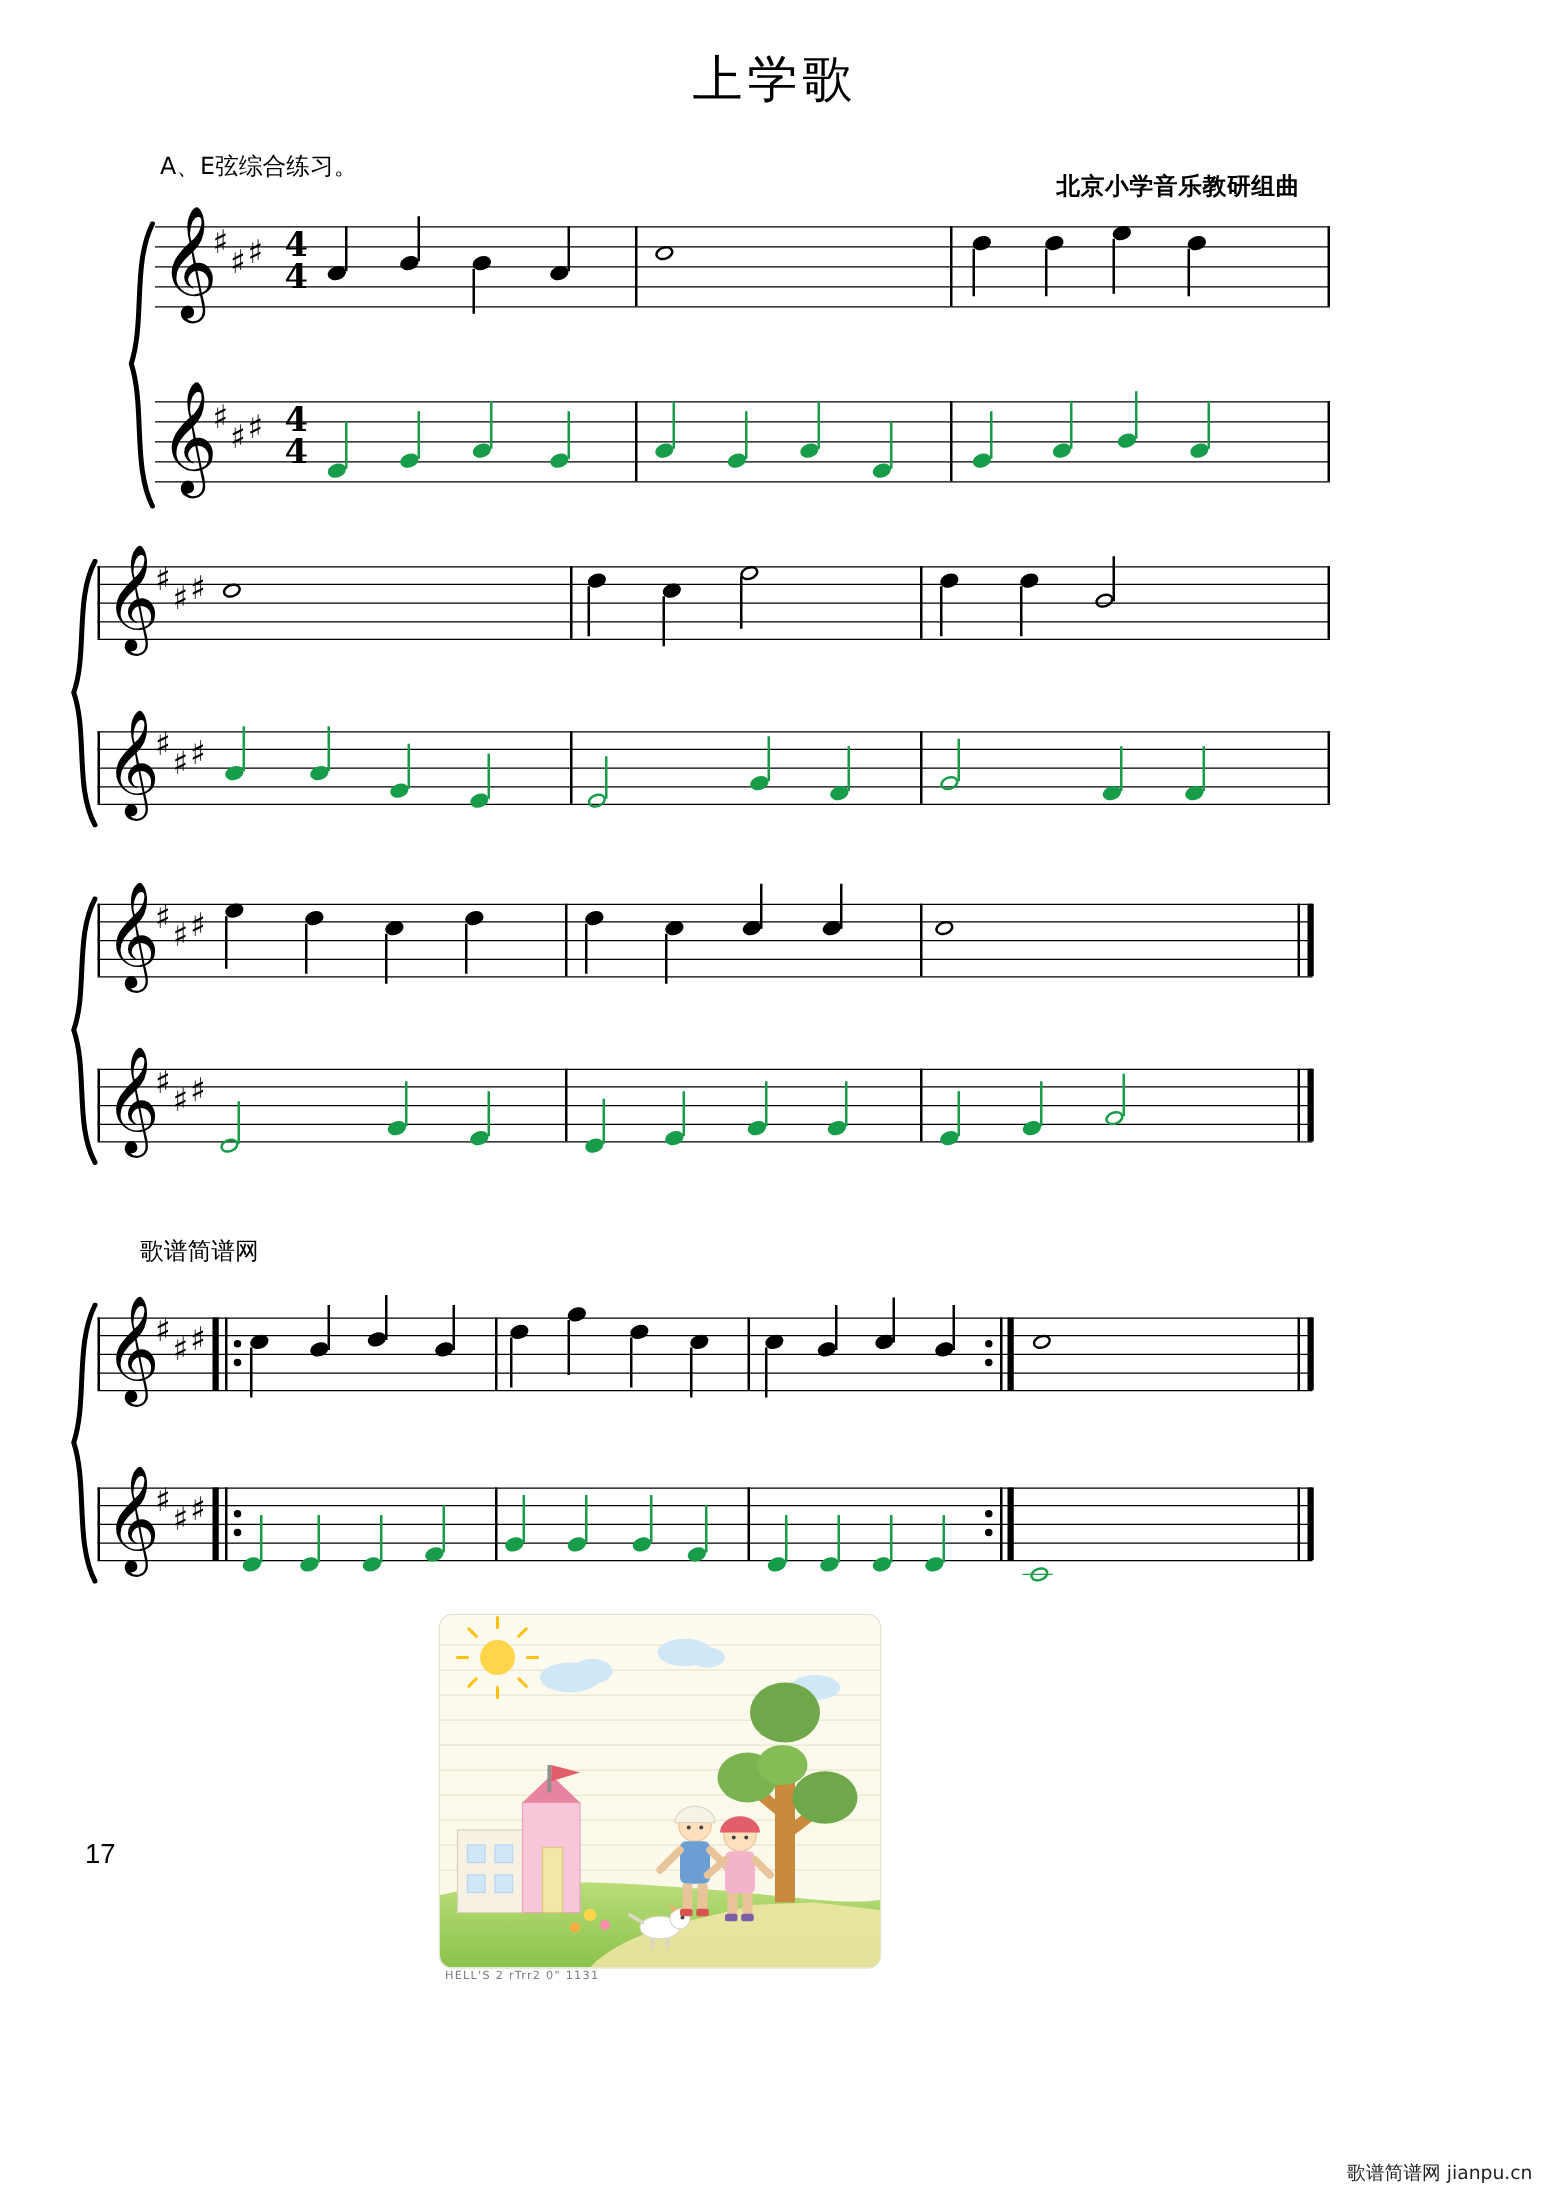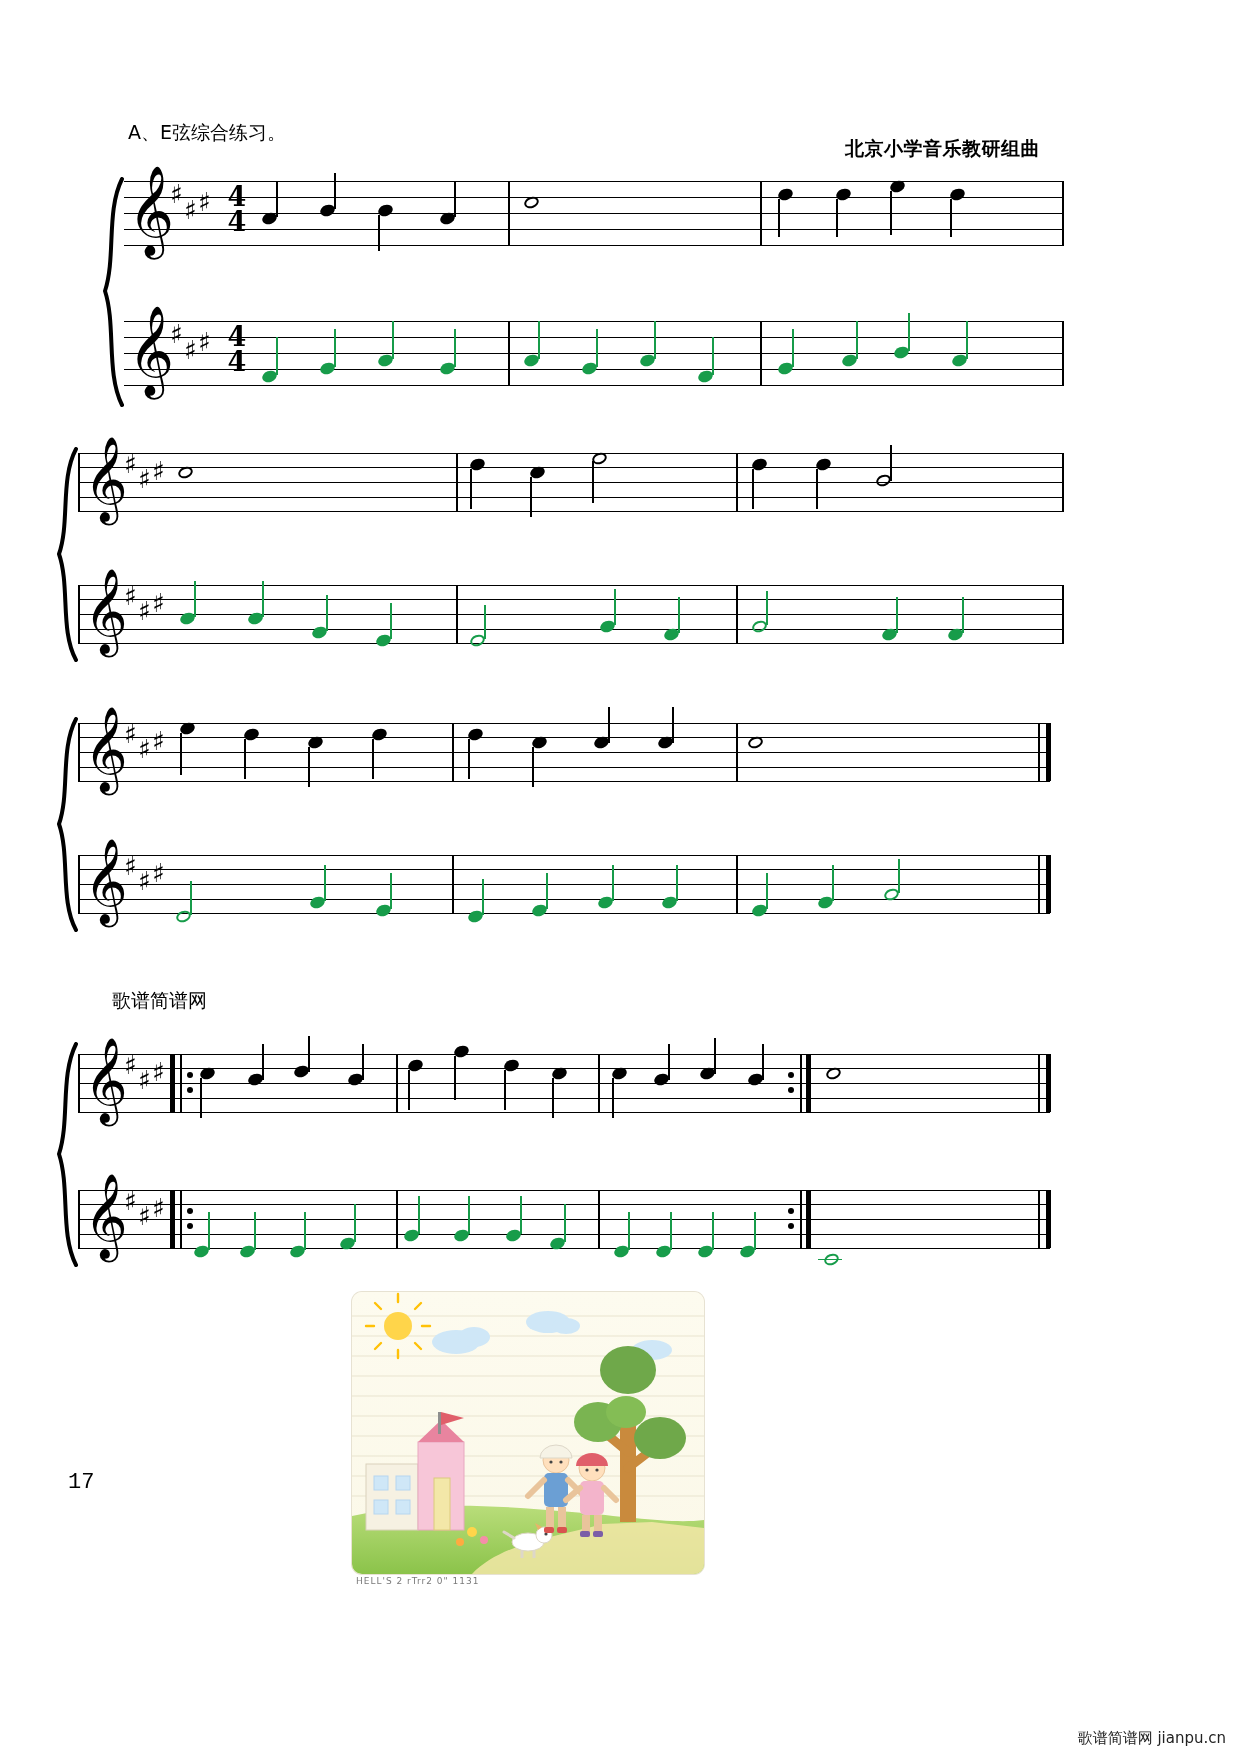--- a/index.html
+++ b/index.html
@@ -52,21 +52,21 @@
   .section-label {
     position: absolute;
     font-size: 19px;
     font-family: "DejaVu Sans", sans-serif;
   }
   .page-number {
     position: absolute;
     left: 68px;
     top: 1470px;
     font-size: 22px;
-    font-family: Liberation Mono, monospace;
+    font-family: Liberation Sans, sans-serif;
   }
   .watermark {
     position: absolute;
     right: 14px;
     bottom: 6px;
     font-size: 15px;
     color: #333;
     font-family: "DejaVu Sans", sans-serif;
   }
   .watermark .cn { color: #222; }
@@ -188,20 +188,21 @@
     color: #7a7a7a;
     font-family: "DejaVu Sans", sans-serif;
     letter-spacing: 1px;
   }
 </style>
 </head>
 <body>
 
 <div class="page">
 
+  <div class="title">上学歌</div>
   <div class="subtitle-left">A、E弦综合练习。</div>
   <div class="composer">北京小学音乐教研组曲</div>
 
   <div class="system" style="left:0; top:175px; width:1240px; height:235px;">
 
     <div class="brace" style="left:100px; top:2px;">
       <svg width="26" height="230" viewBox="0 0 26 230">
         <path d="M22 2 C6 34, 16 80, 5 114 C16 148, 6 196, 22 228" stroke="#000" stroke-width="4" fill="none" stroke-linecap="round"></path>
       </svg>
     </div>

